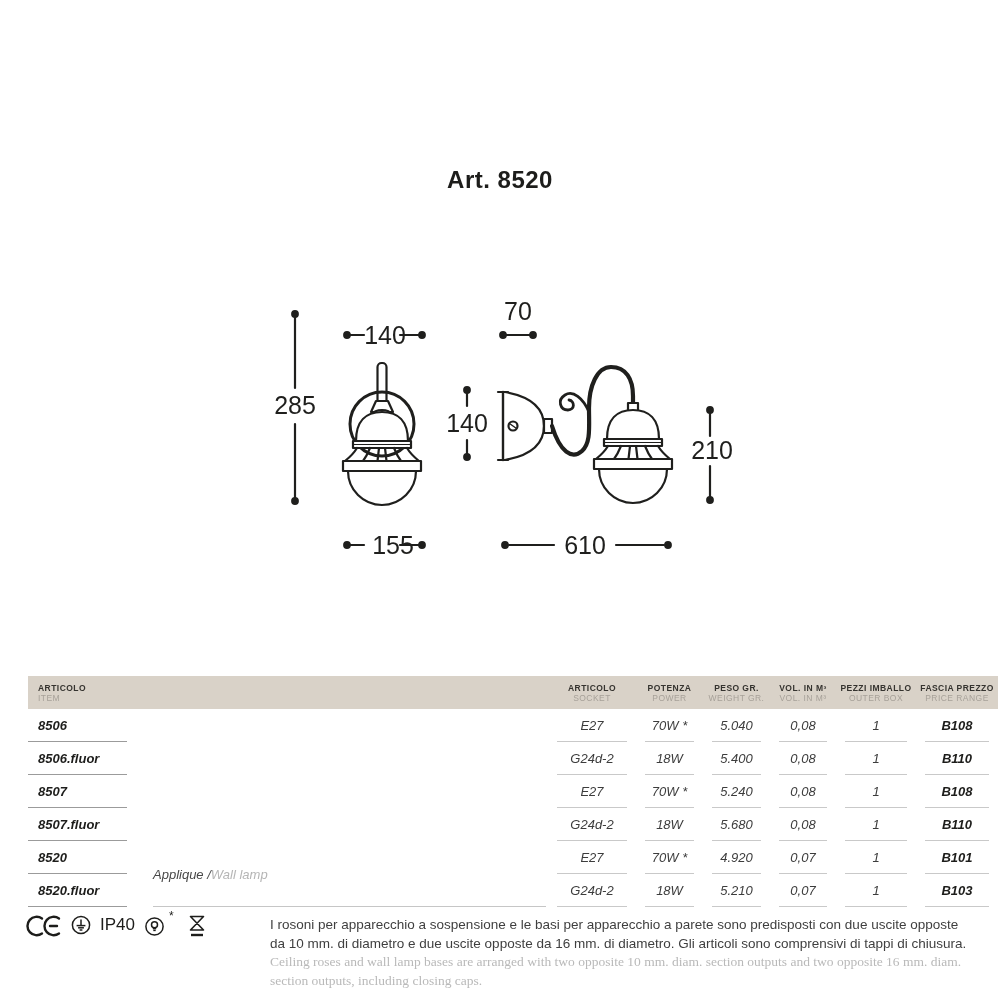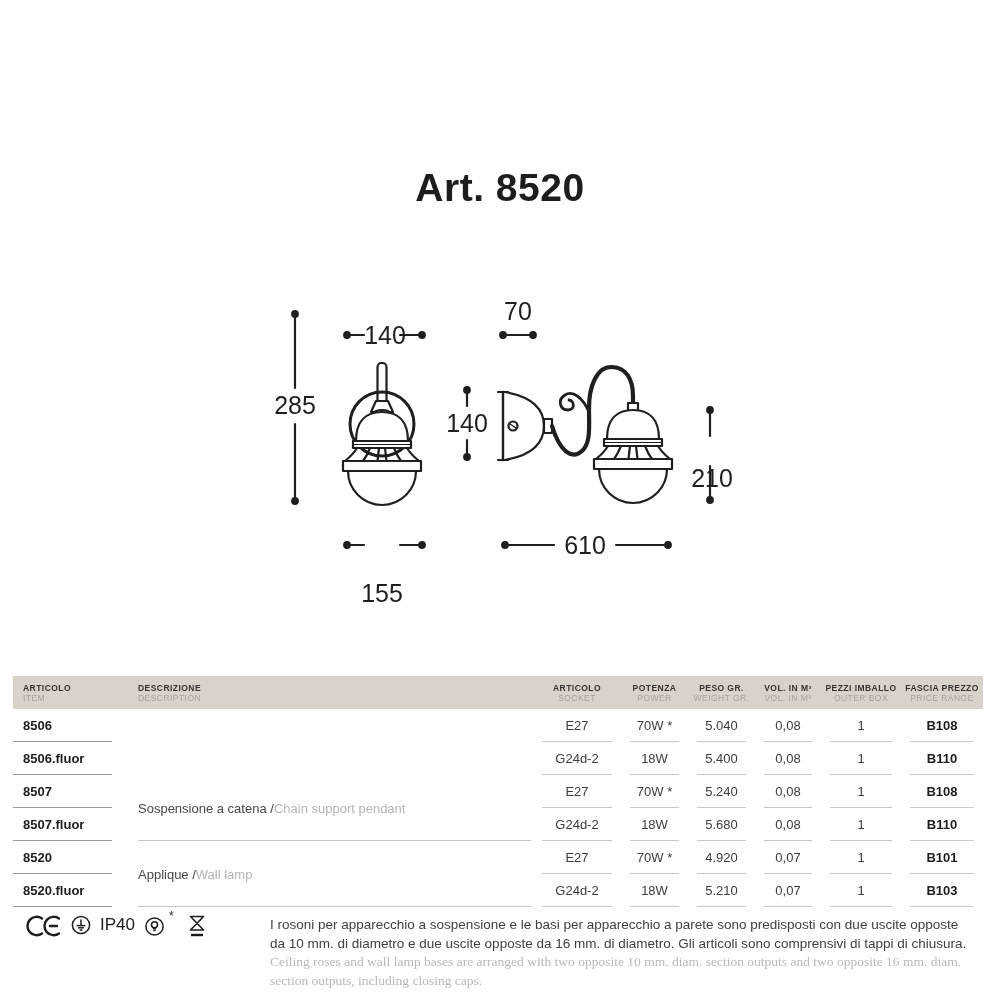--- a/index.html
+++ b/index.html
@@ -1,37 +1,37 @@
 <!DOCTYPE html>
 <html><head>
 <meta charset="utf-8">
 <style>
   html,body{margin:0;padding:0;background:#fff;}
   #page{position:relative;width:1000px;height:1000px;background:#fff;overflow:hidden;
         font-family:"Liberation Sans","DejaVu Sans",sans-serif;color:#1d1d1b;}
   
   .title{position:absolute;left:0;top:166px;width:1000px;text-align:center;
-         font-size:39px;font-weight:bold;letter-spacing:.5px;color:#1d1d1b;}
+         font-size:24px;font-weight:bold;letter-spacing:.5px;color:#1d1d1b;}
   
   #draw{position:absolute;left:270px;top:300px;}
   #draw *{vector-effect:non-scaling-stroke;}
   .dim{position:absolute;font-size:25px;font-weight:400;color:#1f1f1d;text-align:center;}
   
-  #spec{position:absolute;left:13px;top:676px;width:970px;}
+  #spec{position:absolute;left:28px;top:676px;width:970px;}
   .grid8{display:grid;grid-template-columns:113px 407px 88px 67px 67px 66px 80px 82px;}
   #thead{background:#d9d2c8;height:33px;align-items:center;}
   .th{padding-top:1px;}
   .th.left{text-align:left;}
   .th.c1{padding-left:10px;}
   .th.c2{padding-left:12px;}
   .th:not(.left){text-align:center;}
   .h-it{font-size:8.5px;font-weight:bold;color:#35332f;letter-spacing:.45px;line-height:10px;}
   .h-en{font-size:8.5px;color:#a7a199;letter-spacing:.45px;line-height:10px;}
   .tgroup{grid-template-rows:33px 33px;}
-  .td{position:relative;display:flex;align-items:center;font-size:13px;color:#3c3c3c;}
+  .td{position:relative;display:flex;align-items:center;font-size:13px;color:#3c3c3c;font-style:italic;}
   .td::after{content:"";position:absolute;bottom:0;left:9px;right:9px;border-bottom:1px solid #c9c9c9;}
   .td.item{padding-left:10px;font-weight:bold;color:#1d1d1b;}
   .td.item::after{left:0;right:14px;border-color:#9b9b9b;}
   .td.desc{grid-column:2;grid-row:1/3;padding-left:12px;}
   .td.desc::after{left:12px;right:2px;border-color:#c6c6c6;}
   .td.val{justify-content:center;}
   .td.price{justify-content:center;font-weight:bold;color:#1d1d1b;}
   .c1{grid-column:1}.c3{grid-column:3}.c4{grid-column:4}.c5{grid-column:5}
   .c6{grid-column:6}.c7{grid-column:7}.c8{grid-column:8}
   .r1{grid-row:1}.r2{grid-row:2}
@@ -127,35 +127,31 @@
         <circle cx="440" cy="200" r="2.8"></circle>
       <circle cx="235" cy="245" r="2.8"></circle>
         <line x1="239" y1="245" x2="284" y2="245"></line>
       <line x1="346" y1="245" x2="394" y2="245"></line>
         <circle cx="398" cy="245" r="2.8"></circle>
     </g>
   </svg>
 
   <div class="dim" style="left:355px;top:321px;width:60px;">140</div>
   <div class="dim" style="left:266px;top:391px;width:58px;">285</div>
-  <div class="dim" style="left:352px;top:531px;width:60px;margin-top:48px;">155</div>
+  <div class="dim" style="left:363px;top:531px;width:60px;">155</div>
   <div class="dim" style="left:438px;top:409px;width:58px;">140</div>
   <div class="dim" style="left:492px;top:297px;width:52px;">70</div>
-  <div class="dim" style="left:683px;top:464px;width:58px;">210</div>
+  <div class="dim" style="left:683px;top:436px;width:58px;">210</div>
   <div class="dim" style="left:555px;top:531px;width:60px;">610</div>
 
   <div id="spec">
     <div id="thead" class="grid8">
       <div class="th left c1">
         <div class="h-it">ARTICOLO</div>
         <div class="h-en">ITEM</div>
-      </div>
-      <div class="th left c2">
-        <div class="h-it">DESCRIZIONE</div>
-        <div class="h-en">DESCRIPTION</div>
       </div>
       <div class="th c3">
         <div class="h-it">ARTICOLO</div>
         <div class="h-en">SOCKET</div>
       </div>
       <div class="th c4">
         <div class="h-it">POTENZA</div>
         <div class="h-en">POWER</div>
       </div>
       <div class="th c5">
@@ -189,24 +185,20 @@
       <div class="td val c4 r2">18W</div>
       <div class="td val c5 r2">5.400</div>
       <div class="td val c6 r2">0,08</div>
       <div class="td val c7 r2">1</div>
       <div class="td price c8 r2">B110</div>
     </div>
 
     <div class="tgroup grid8">
       <div class="td item c1 r1">8507</div>
       <div class="td item c1 r2">8507.fluor</div>
-      <div class="td desc">
-        <span class="d-it">Sospensione a catena / </span>
-          <span class="d-en">Chain support pendant</span>
-      </div>
       <div class="td val c3 r1">E27</div>
       <div class="td val c4 r1">70W *</div>
       <div class="td val c5 r1">5.240</div>
       <div class="td val c6 r1">0,08</div>
       <div class="td val c7 r1">1</div>
       <div class="td price c8 r1">B108</div>
       <div class="td val c3 r2">G24d-2</div>
       <div class="td val c4 r2">18W</div>
       <div class="td val c5 r2">5.680</div>
       <div class="td val c6 r2">0,08</div>

